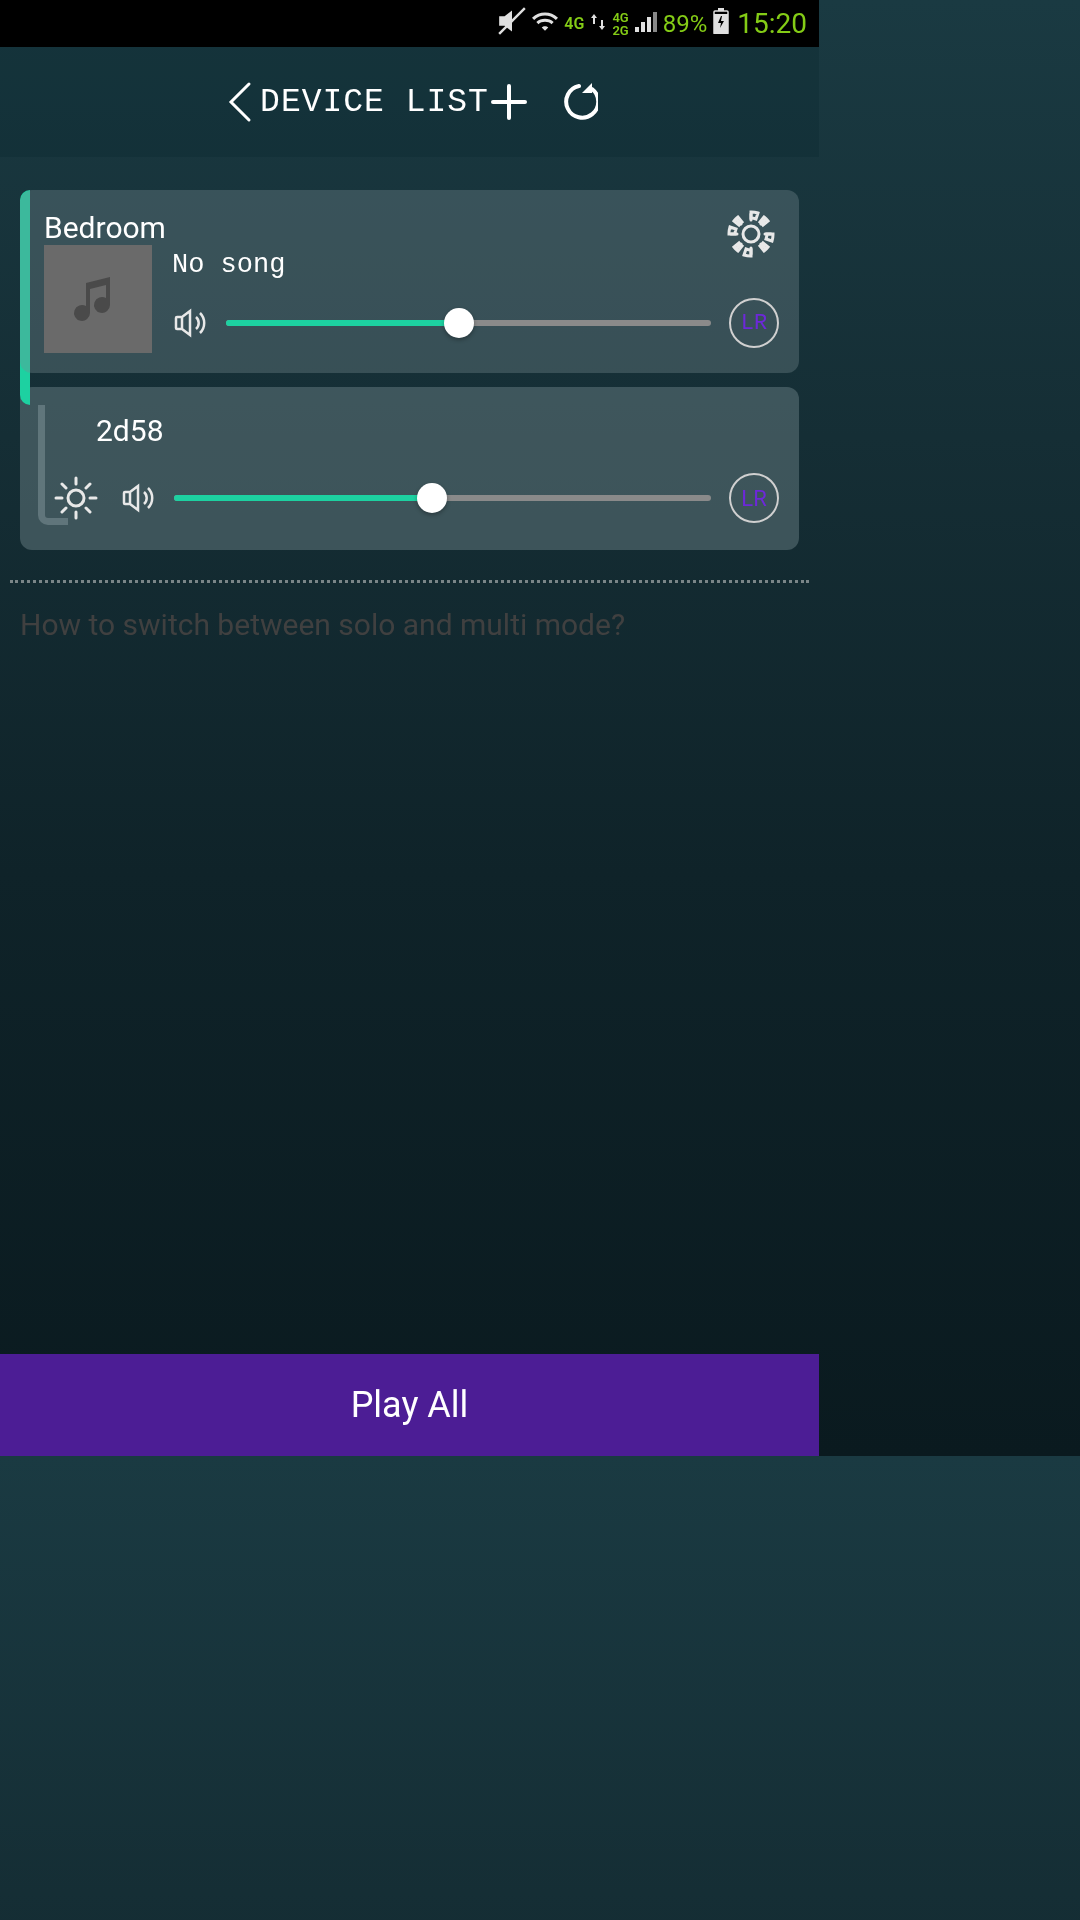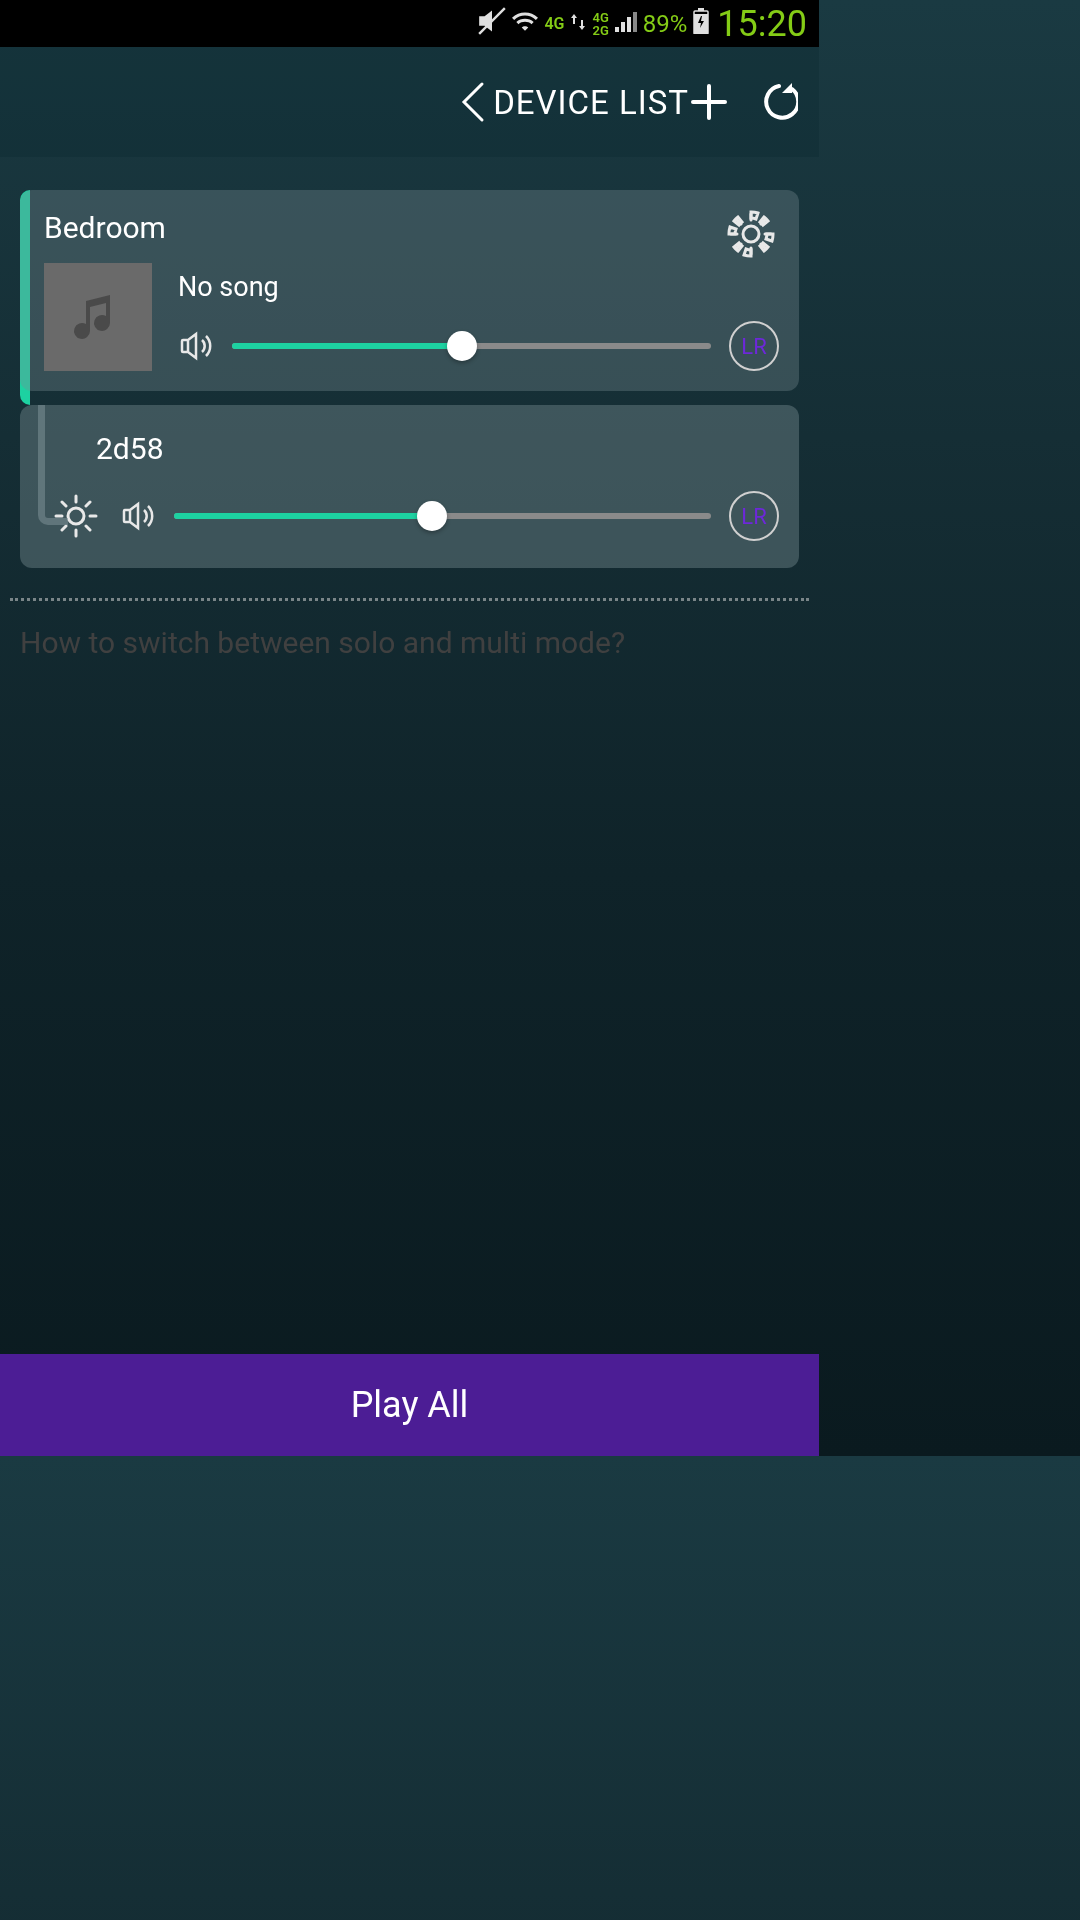--- a/index.html
+++ b/index.html
@@ -40,33 +40,34 @@
       align-items: flex-start;
       font-size: 13px;
       line-height: 13px;
       font-weight: 600;
     }
     .status-battery-text {
       font-size: 24px;
       font-weight: 400;
     }
     .status-time {
-      font-size: 36px;
+      font-size: 28px;
       font-weight: 400;
       margin-left: 2px;
     }
     
     
     .app-header {
       height: 110px;
       display: flex;
       align-items: center;
-      justify-content: flex-end;
+      justify-content: center;
       padding: 4px 20px;
       background: rgba(10, 40, 45, 0.3);
+      font-family: Liberation Mono, monospace;
     }
     .header-back {
       width: 40px;
       height: 40px;
       display: flex;
       align-items: center;
       justify-content: center;
     }
     .header-title {
       font-size: 33px;
@@ -104,26 +105,26 @@
       top: 0;
       width: 10px;
       height: 215px;
       background: #1dd1a1;
       border-radius: 10px 0 0 10px;
     }
     .device-name {
       font-size: 30px;
       font-weight: 400;
       color: #ffffff;
-      margin-bottom: 18px;
     }
     .device-content {
       display: flex;
-      gap: 26px;
-      align-items: flex-end;
+      gap: 20px;
+      align-items: center;
+      font-family: Liberation Mono, monospace;
     }
     .gear-icon-top {
       position: absolute;
       right: 22px;
       top: 18px;
     }
     .album-art {
       width: 108px;
       height: 108px;
       background: #6a6a6a;

